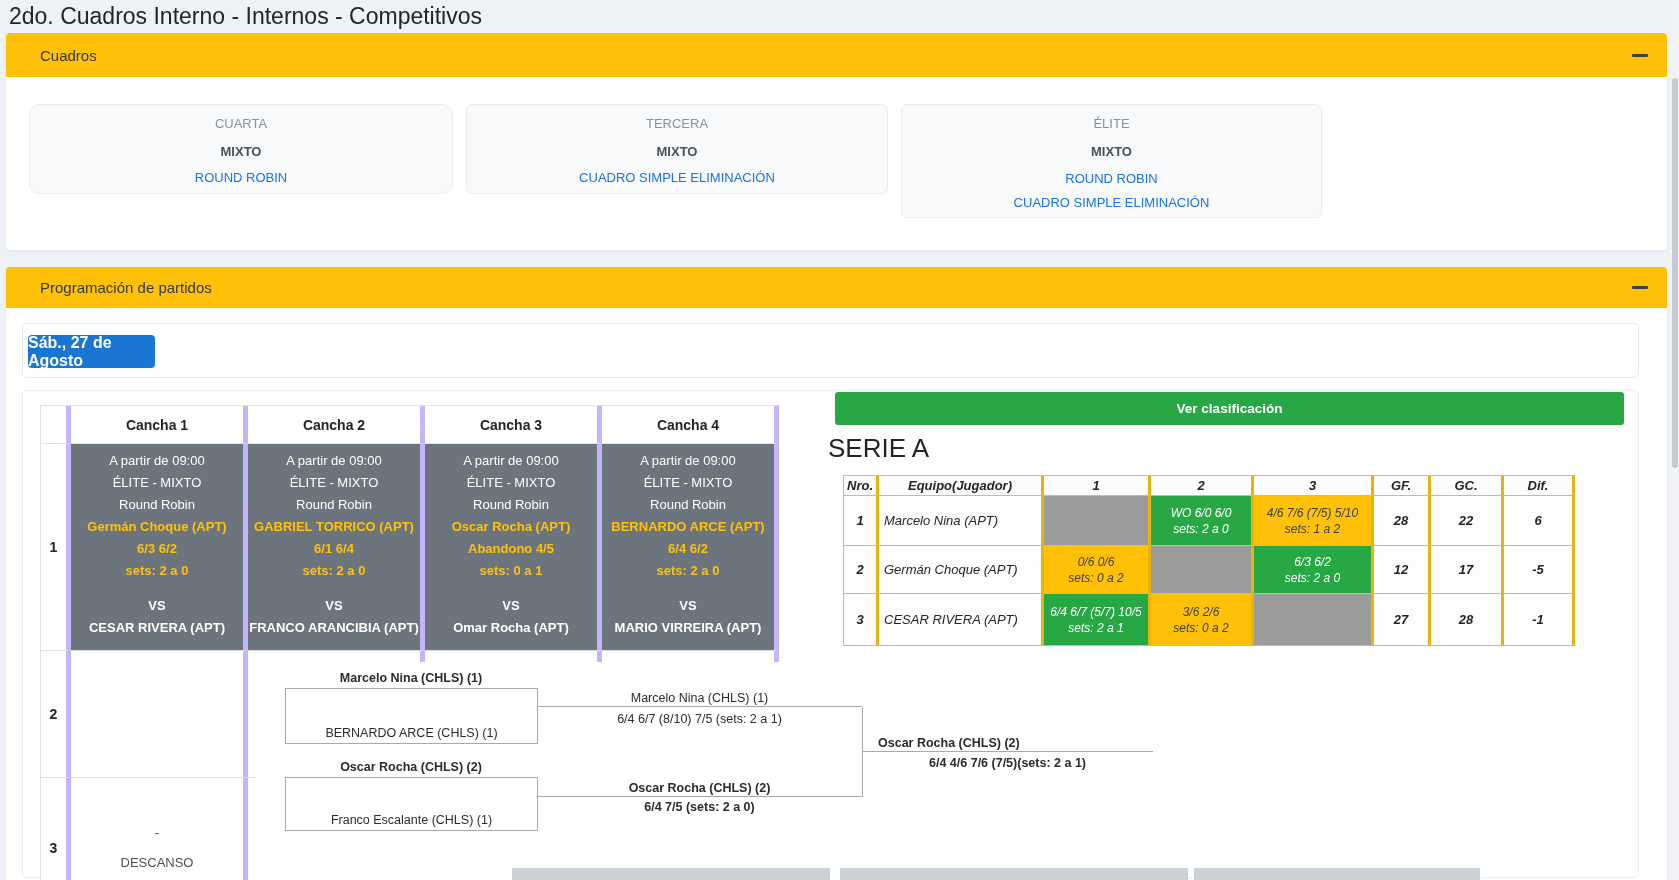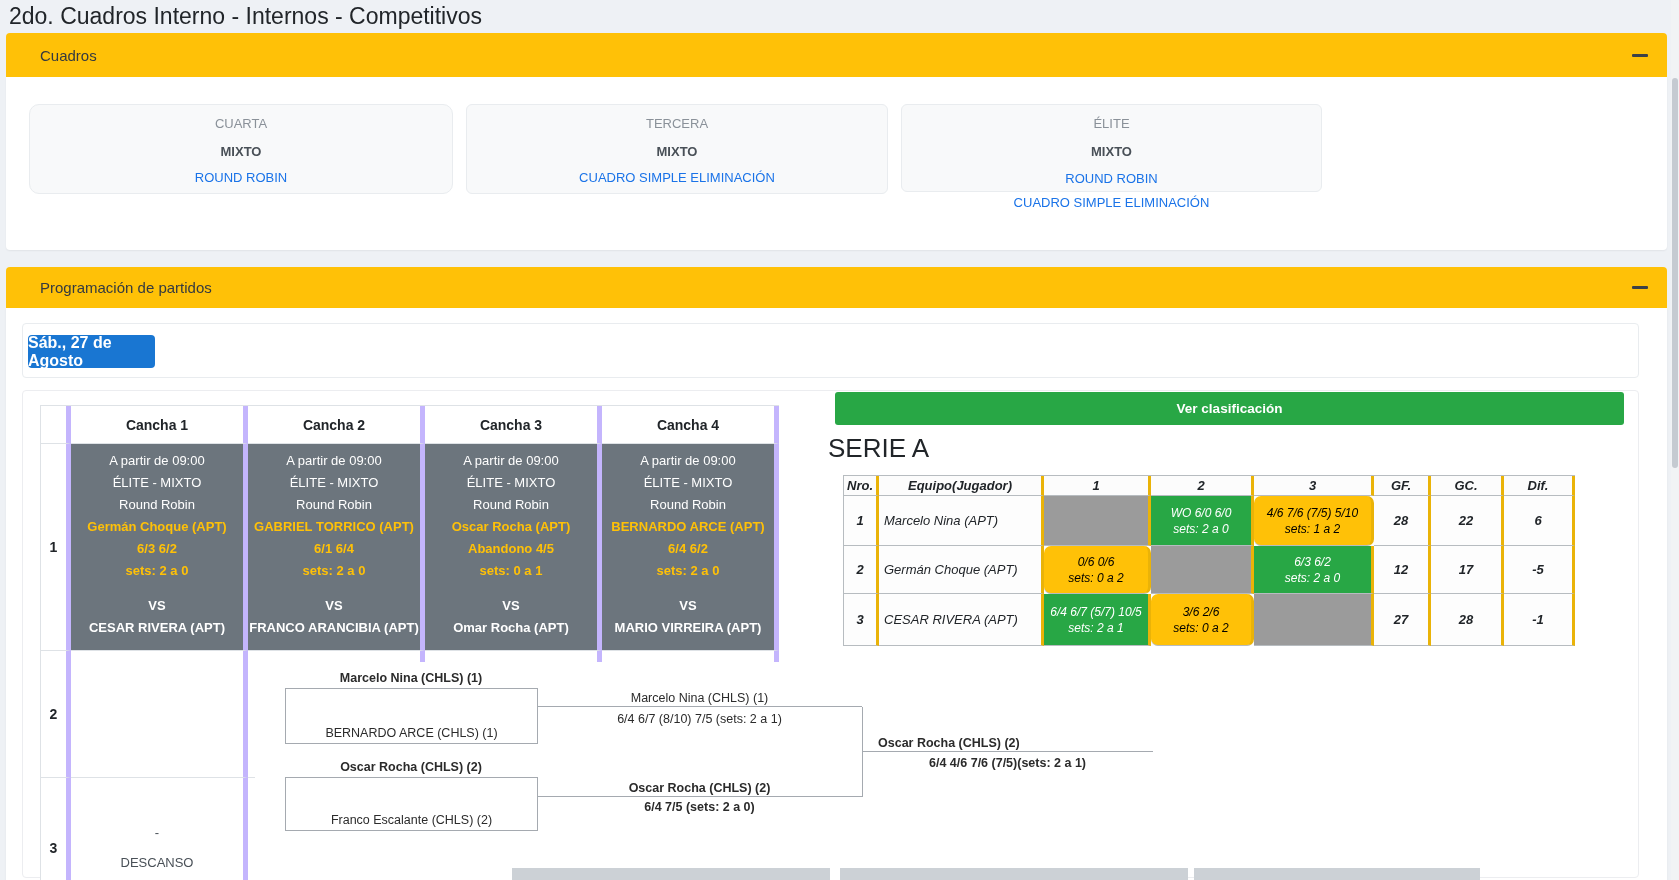--- a/index.html
+++ b/index.html
@@ -49,21 +49,21 @@
   #class-table { left:843px; top:475px; display:grid;
       grid-template-columns:35px 165px 107px 103px 120px 57px 73px 71px;
       grid-template-rows:20px 50px 48px 52px;
       background:#fdfdfd; border-top:1px solid #b7bcc0; border-left:1px solid #b7bcc0; }
   .ct-cell { border-right:3px solid #eab308; border-bottom:1px solid #b7bcc0; display:flex; align-items:center; justify-content:center; font-size:13px; color:#212529;font-style:italic; }
   .ct-head { font-weight:bold; background:#fcfcfc; }
   .ct-num  { font-weight:bold; }
   .ct-team { justify-content:flex-start; padding-left:5px; }
   .ct-res  { flex-direction:column; font-size:12px; line-height:16px; }
   .ct-win  { background:#28a745; color:#fff; }
-  .ct-loss { background:#ffc107; color:#000000;border-radius:7px; }
+  .ct-loss { background:#ffc107; color:#404040; }
   .ct-self { background:#9b9b9b; }
   .ct-stat { font-weight:bold; }
 
   
   #bracket-cover { left:255px; top:662px; width:920px; height:218px; background:#fff; }
   .bk-label { font-size:12.5px; color:#2b2b2b; text-align:center; line-height:16px; }
   .bk-bold { font-weight:bold; }
   .bk-box { border:1px solid #a5aab0;padding-left:9px; }
   .bk-bottom-label { position:absolute; bottom:2px; left:0; right:0; }
   .bk-winner-line { border-bottom:1px solid #a5aab0; }
@@ -89,21 +89,21 @@
 <div class="abs card" style="left:29px; width:424px; height:90px;border-radius:10px;">
   <div class="card-cat">CUARTA</div>
   <div class="card-type">MIXTO</div>
   <div class="card-link">ROUND ROBIN</div>
 </div>
 <div class="abs card" style="left:466px; width:422px; height:90px;">
   <div class="card-cat">TERCERA</div>
   <div class="card-type">MIXTO</div>
   <div class="card-link">CUADRO SIMPLE ELIMINACIÓN</div>
 </div>
-<div class="abs card" style="left:901px; width:421px; height:88px;">
+<div class="abs card" style="left:901px; width:421px; height:114px;">
   <div class="card-cat">ÉLITE</div>
   <div class="card-type">MIXTO</div>
   <div class="card-link" style="margin-top:12px;">ROUND ROBIN</div>
   <div class="card-link" style="margin-top:9px;">CUADRO SIMPLE ELIMINACIÓN</div>
 </div>
 
 <div class="abs panel-header" style="top:267px; height:41px;">
   <span>Programación de partidos</span>
 </div>
 <div class="abs minus-icon" style="left:1632px; top:286px;"></div>
@@ -244,21 +244,21 @@
 <div class="abs bk-box" style="left:285px; top:688px; width:253px; height:56px;">
   <div class="bk-label bk-bottom-label">BERNARDO ARCE (CHLS) (1)</div>
 </div>
 <div class="abs" style="left:537px; top:690px; width:325px;">
   <div class="bk-label bk-winner-line">Marcelo Nina (CHLS) (1)</div>
   <div class="bk-label" style="margin-top:4px;">6/4 6/7 (8/10) 7/5 (sets: 2 a 1)</div>
 </div>
 
 <div class="abs bk-label bk-bold" style="left:285px; top:759px; width:252px;">Oscar Rocha (CHLS) (2)</div>
 <div class="abs bk-box" style="left:285px; top:777px; width:253px; height:54px;">
-  <div class="bk-label bk-bottom-label">Franco Escalante (CHLS) (2)</div>
+  <div class="bk-label bk-bottom-label">Franco Escalante (CHLS) (1)</div>
 </div>
 <div class="abs" style="left:537px; top:780px; width:325px;">
   <div class="bk-label bk-bold bk-winner-line">Oscar Rocha (CHLS) (2)</div>
   <div class="bk-label bk-bold" style="margin-top:2px;">6/4 7/5 (sets: 2 a 0)</div>
 </div>
 
 <div class="abs" style="left:862px; top:707px; width:1px; height:90px; background:#a5aab0;"></div>
 
 <div class="abs" style="left:862px; top:735px; width:291px;">
   <div class="bk-label bk-bold bk-winner-line" style="text-align:left; padding-left:16px;">Oscar Rocha (CHLS) (2)</div>

